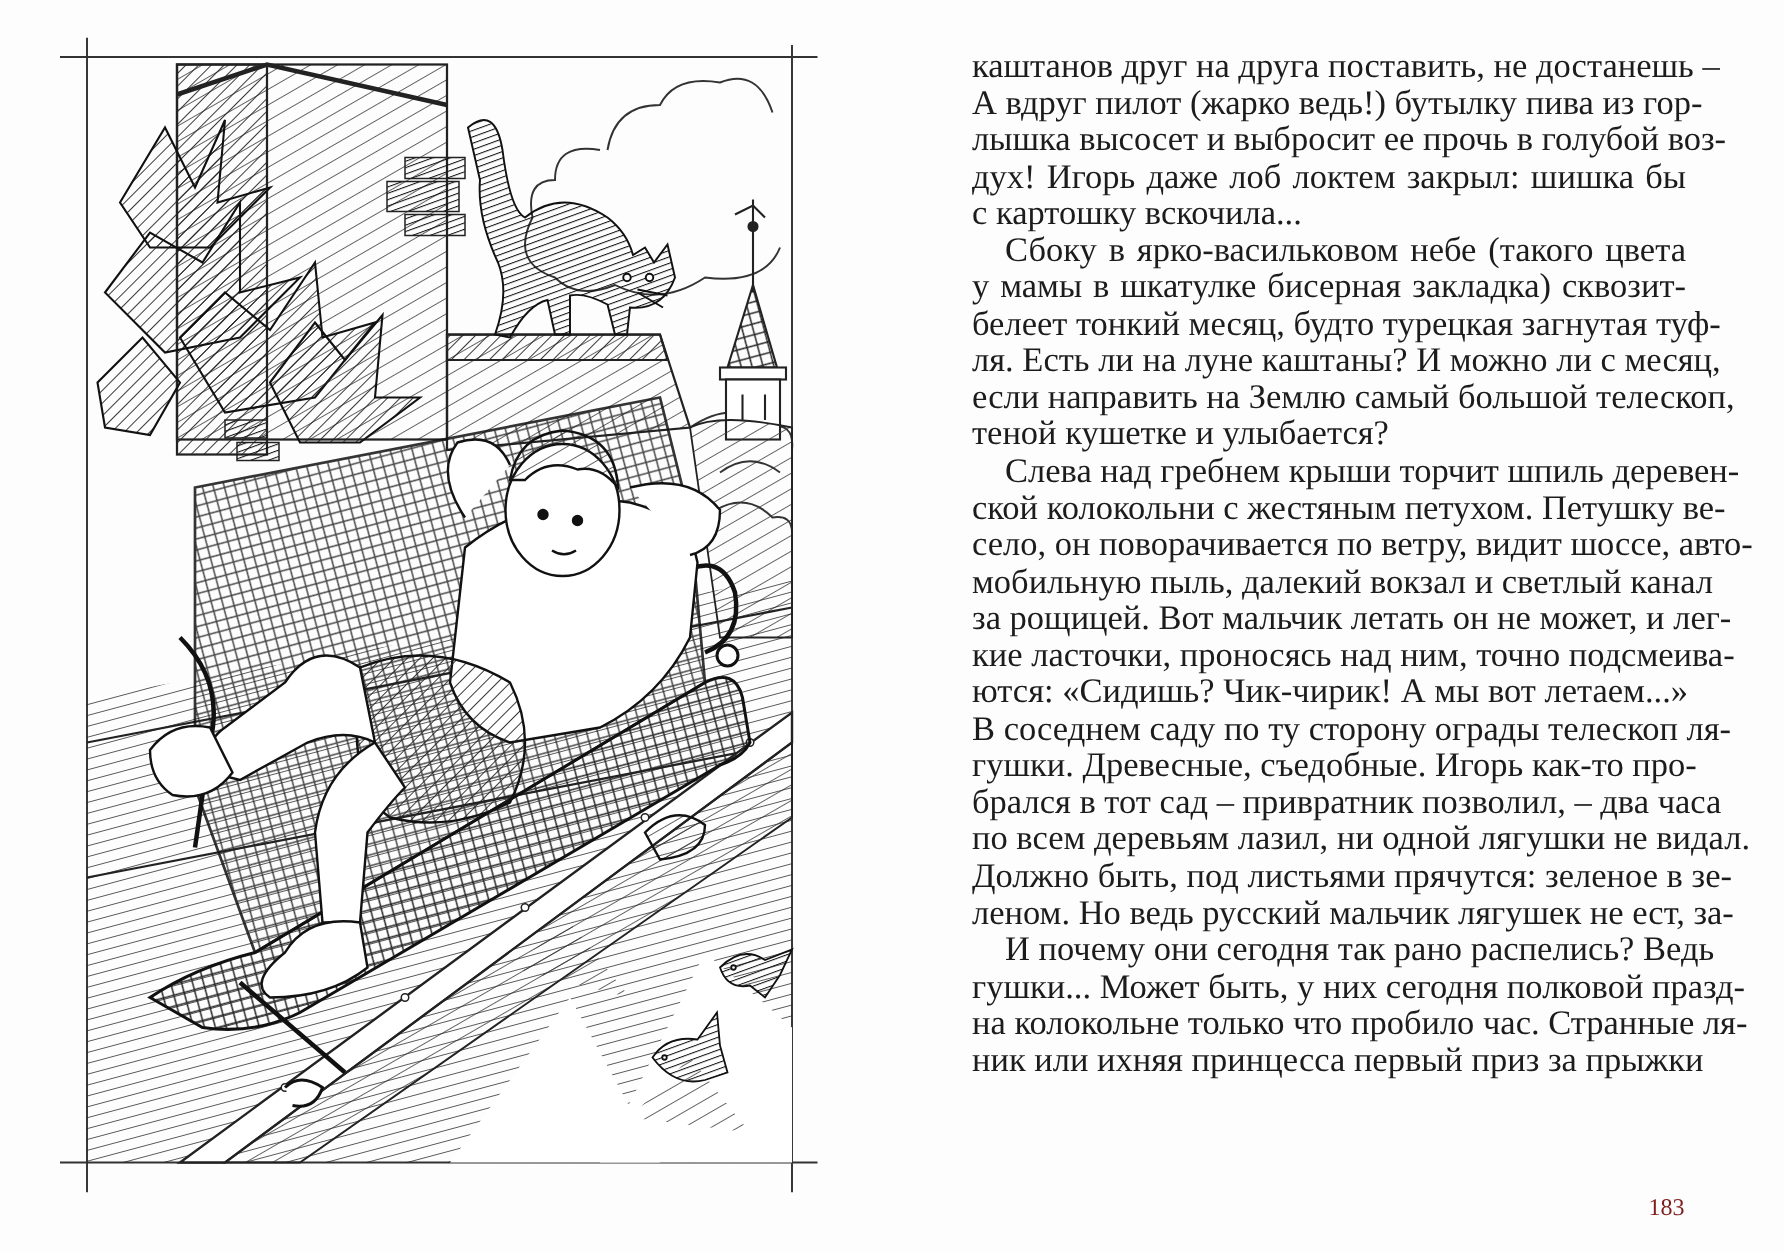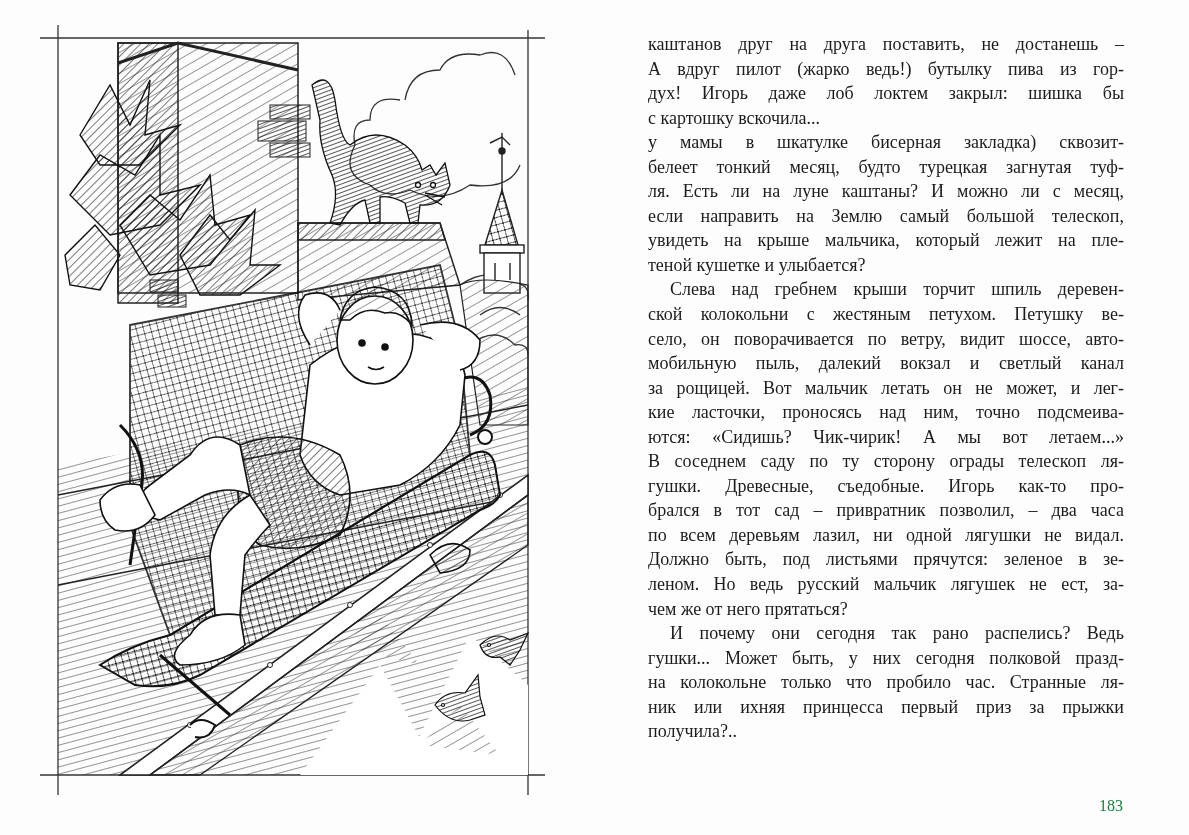--- a/index.html
+++ b/index.html
@@ -40,21 +40,21 @@
       width: 100%;
       height: 100%;
       display: block;
     }
     .text-block {
       position: absolute;
       left: 54px;
       top: 32px;
       width: 476px;
       font-family: "Liberation Serif", "DejaVu Serif", serif;
-      font-size: 18px;
+      font-size: 23px;
       line-height: 24.55px;
       color: #1c1c1c;
     }
     .line {
       display: block;
       white-space: nowrap;
       text-align: justify;
       text-align-last: justify;
       height: 24.55px;
       overflow: visible;
@@ -64,21 +64,21 @@
     }
     .line.last {
       text-align-last: left;
     }
     .page-number {
       position: absolute;
       right: 66px;
       top: 797px;
       font-family: "Liberation Serif", "DejaVu Serif", serif;
       font-size: 16px;
-      color: #15803d;
+      color: #7f1d1d;
     }
   </style>
 </head>
 <body>
 
 <div class="spread">
 
   <div class="page-left">
     <div class="illustration">
       <svg viewBox="0 0 510 770" xmlns="http://www.w3.org/2000/svg">
@@ -232,56 +232,55 @@
       </svg>
     </div>
   </div>
 
   <div class="page-right">
     <div class="text-block">
 
       <div>
         <span class="line">каштанов друг на друга поставить, не достанешь –</span>
         <span class="line">А вдруг пилот (жарко ведь!) бутылку пива из гор-</span>
+        <span class="line">лышка высосет и выбросит ее прочь в голубой воз-</span>
         <span class="line">дух! Игорь даже лоб локтем закрыл: шишка бы</span>
         <span class="line last">с картошку вскочила...</span>
       </div>
 
       <div>
+        <span class="line indent">Сбоку в ярко-васильковом небе (такого цвета</span>
         <span class="line">у мамы в шкатулке бисерная закладка) сквозит-</span>
         <span class="line">белеет тонкий месяц, будто турецкая загнутая туф-</span>
         <span class="line">ля. Есть ли на луне каштаны? И можно ли с месяц,</span>
         <span class="line">если направить на Землю самый большой телескоп,</span>
-        <span class="line">увидеть на крыше мальчика, который лежит на пле-</span>
         <span class="line last">теной кушетке и улыбается?</span>
       </div>
 
       <div>
         <span class="line indent">Слева над гребнем крыши торчит шпиль деревен-</span>
         <span class="line">ской колокольни с жестяным петухом. Петушку ве-</span>
         <span class="line">село, он поворачивается по ветру, видит шоссе, авто-</span>
         <span class="line">мобильную пыль, далекий вокзал и светлый канал</span>
         <span class="line">за рощицей. Вот мальчик летать он не может, и лег-</span>
         <span class="line">кие ласточки, проносясь над ним, точно подсмеива-</span>
         <span class="line">ются: «Сидишь? Чик-чирик! А мы вот летаем...»</span>
         <span class="line">В соседнем саду по ту сторону ограды телескоп ля-</span>
         <span class="line">гушки. Древесные, съедобные. Игорь как-то про-</span>
         <span class="line">брался в тот сад – привратник позволил, – два часа</span>
         <span class="line">по всем деревьям лазил, ни одной лягушки не видал.</span>
         <span class="line">Должно быть, под листьями прячутся: зеленое в зе-</span>
         <span class="line">леном. Но ведь русский мальчик лягушек не ест, за-</span>
-        <span class="line last">чем же от него прятаться?</span>
       </div>
 
       <div>
         <span class="line indent">И почему они сегодня так рано распелись? Ведь</span>
         <span class="line">гушки... Может быть, у них сегодня полковой празд-</span>
         <span class="line">на колокольне только что пробило час. Странные ля-</span>
         <span class="line">ник или ихняя принцесса первый приз за прыжки</span>
-        <span class="line last">получила?..</span>
       </div>
 
     </div>
 
     <div class="page-number">183</div>
   </div>
 
 </div>
 
 </body></html>

